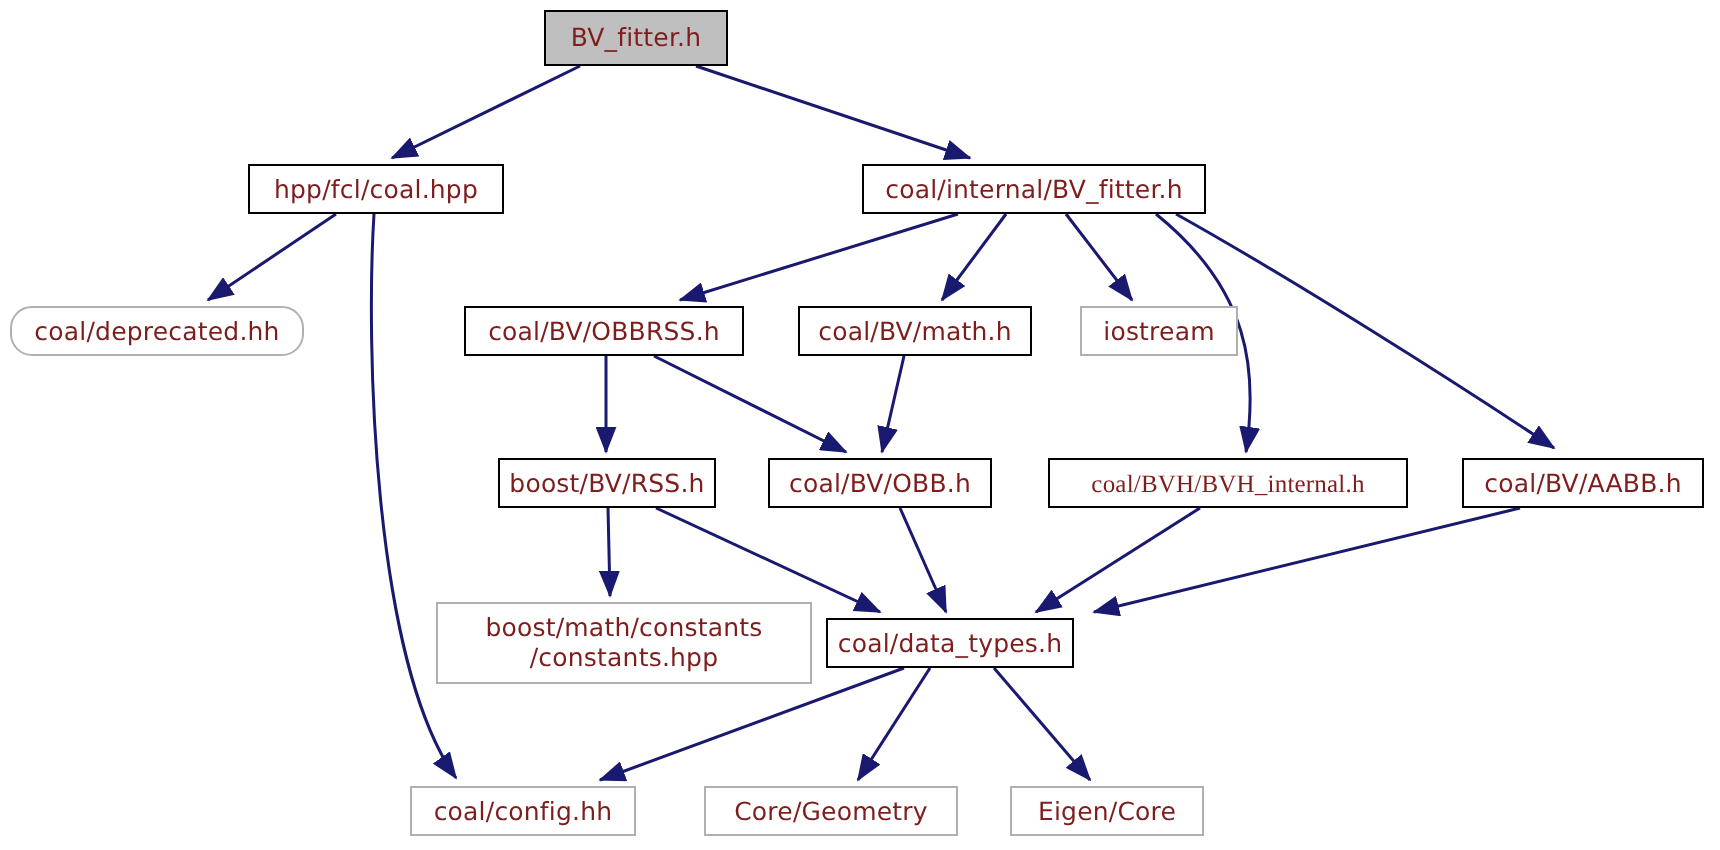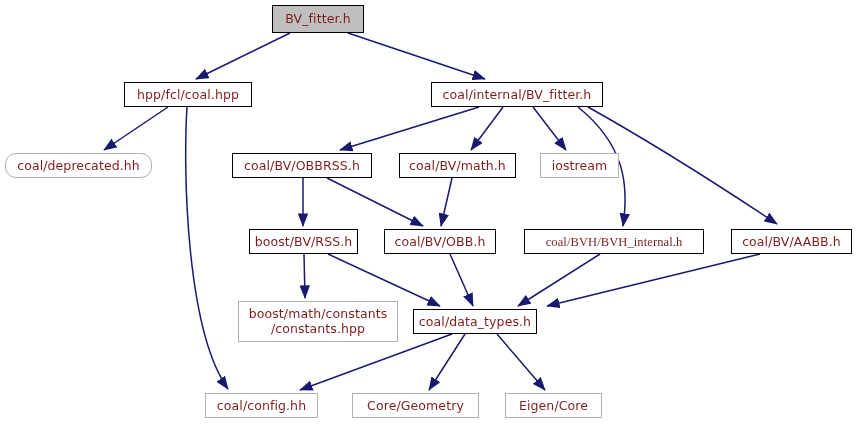--- a/index.html
+++ b/index.html
@@ -94,21 +94,21 @@
       <div class="node internal" style="left: 124px; top: 82px; width: 128px; height: 25px;">hpp/fcl/coal.hpp</div>
       <div class="node internal" style="left: 431px; top: 82px; width: 172px; height: 25px;">coal/internal/BV_fitter.h</div>
       <div class="node external" style="left: 5px; top: 153px; width: 147px; height: 25px; border-radius: 11px;">coal/deprecated.hh</div>
       <div class="node internal" style="left: 232px; top: 153px; width: 140px; height: 25px;">coal/BV/OBBRSS.h</div>
       <div class="node internal" style="left: 399px; top: 153px; width: 117px; height: 25px;">coal/BV/math.h</div>
       <div class="node external" style="left: 540px; top: 153px; width: 79px; height: 25px;">iostream</div>
       <div class="node internal" style="left: 249px; top: 229px; width: 109px; height: 25px;">boost/BV/RSS.h</div>
       <div class="node internal" style="left: 384px; top: 229px; width: 112px; height: 25px;">coal/BV/OBB.h</div>
       <div class="node internal" style="left: 524px; top: 229px; width: 180px; height: 25px; font-family: Liberation Serif, serif;">coal/BVH/BVH_internal.h</div>
       <div class="node internal" style="left: 731px; top: 229px; width: 121px; height: 25px;">coal/BV/AABB.h</div>
-      <div class="node external twoline" style="left: 238px; top: 301px; width: 160px; height: 41px;">boost/math/constants
+      <div class="node external twoline" style="left: 218px; top: 301px; width: 188px; height: 41px;">boost/math/constants
 /constants.hpp</div>
       <div class="node internal" style="left: 413px; top: 309px; width: 124px; height: 25px;">coal/data_types.h</div>
       <div class="node external" style="left: 205px; top: 393px; width: 113px; height: 25px;">coal/config.hh</div>
       <div class="node external" style="left: 352px; top: 393px; width: 127px; height: 25px;">Core/Geometry</div>
       <div class="node external" style="left: 505px; top: 393px; width: 97px; height: 25px;">Eigen/Core</div>
     </div>
 
 </div>
 
 </body></html>

